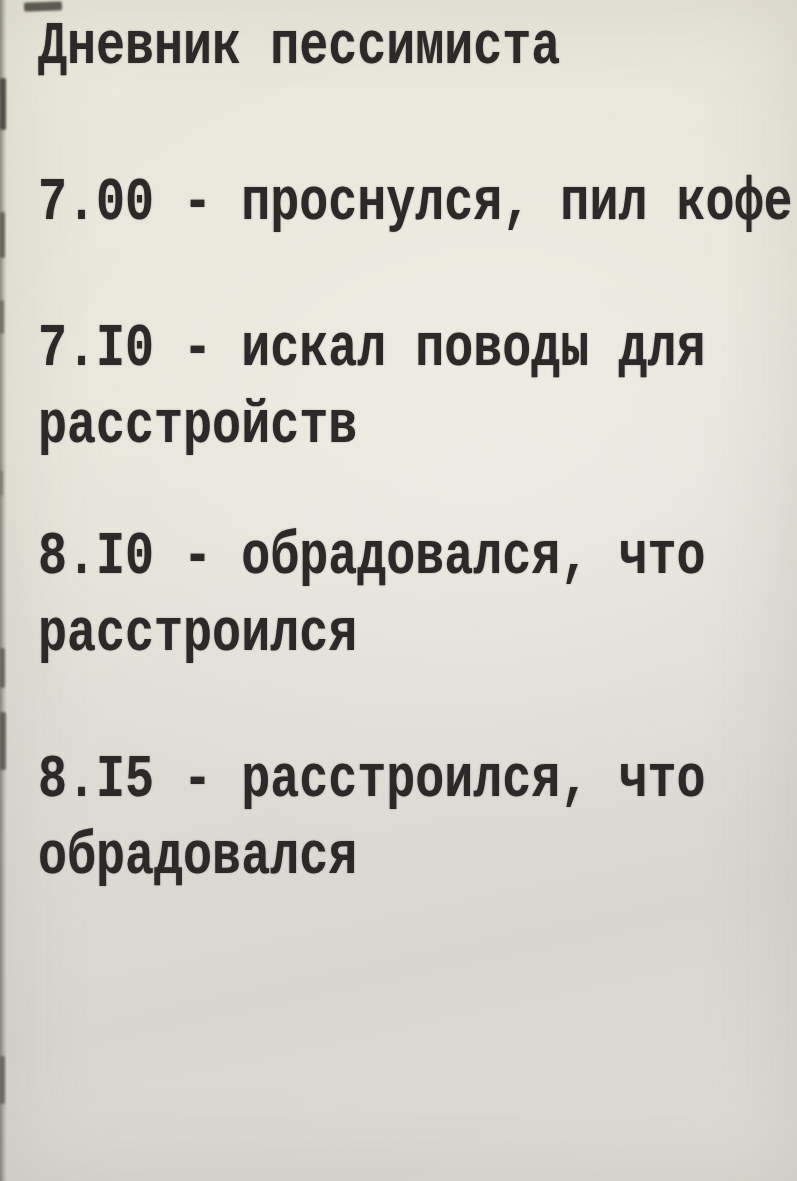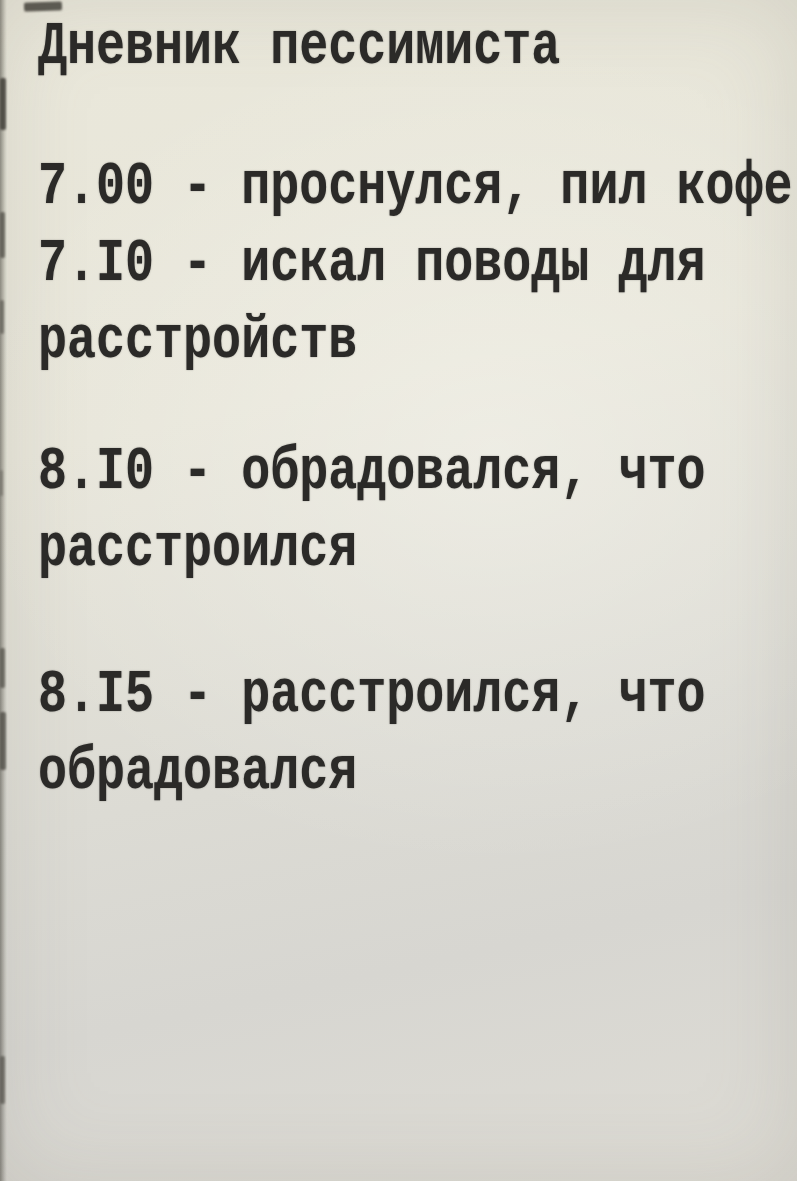--- a/index.html
+++ b/index.html
@@ -45,22 +45,22 @@
     font-size: 62px;
     font-weight: 700;
     line-height: 77px;
     text-shadow: 0 0 2px rgba(43,42,40,0.40);
   }
   .line {
     transform: scaleX(0.78);
     transform-origin: 0 50%;
     white-space: nowrap;
   }
-  .p1 { margin-top: 63px; }
-  .p2 { }
+  .p1 { margin-top: 79px; }
+  .p2 { margin-top: 69px; }
   .p3 { margin-top: 78px; }
   .p4 { margin-top: 54px; }
   .p5 { margin-top: 69px; }
 </style>
 </head>
 <body>
 
 <div class="page">
   <div class="edge-strip"></div>
   <div class="mark m1"></div>

